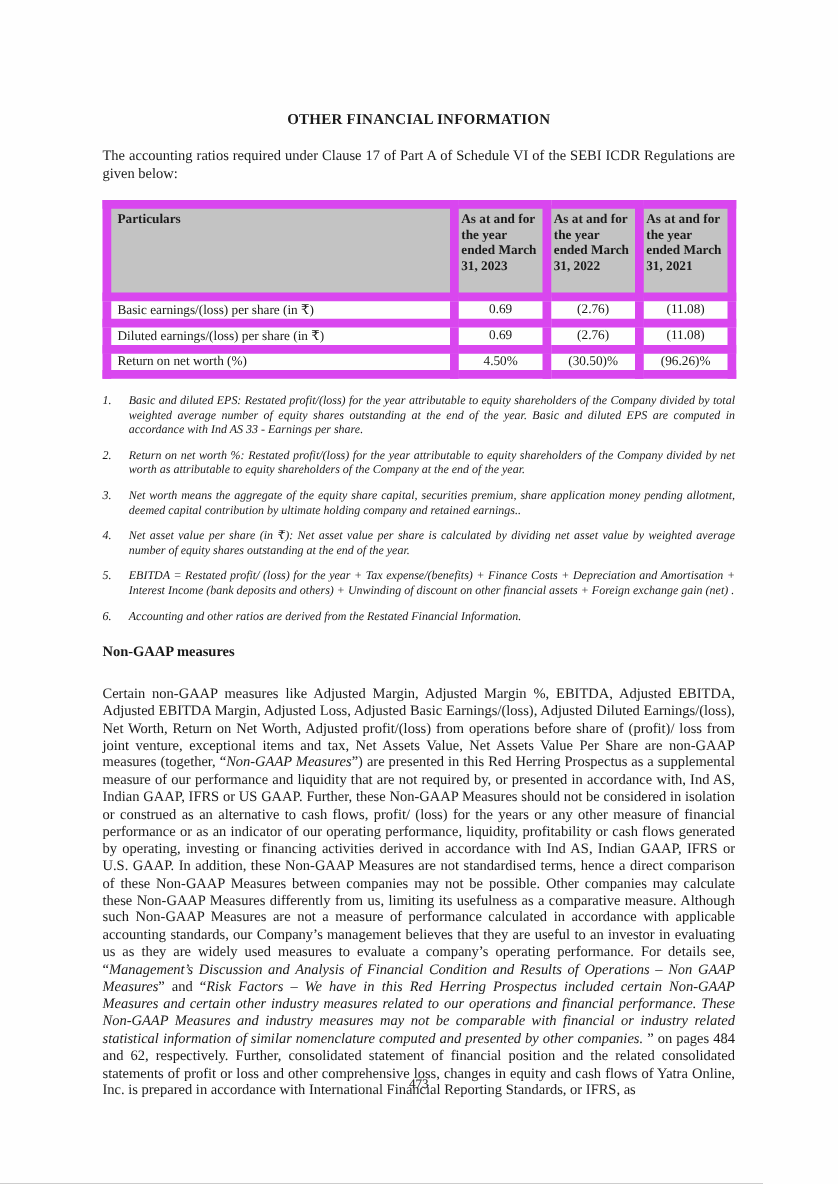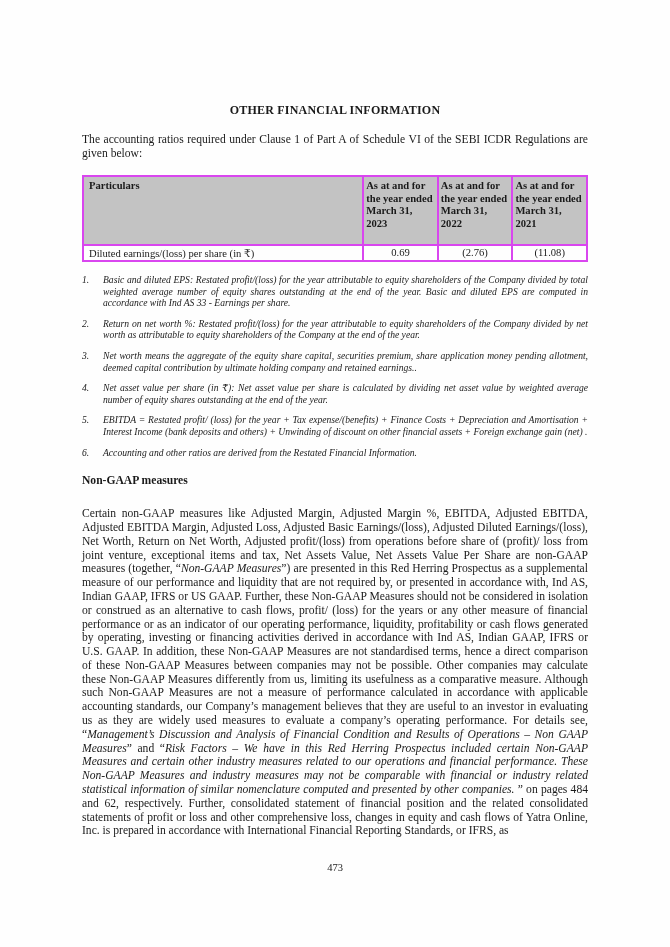--- a/index.html
+++ b/index.html
@@ -8,21 +8,21 @@
     width:670px;height:947px;
     margin:0 auto;
     background:#fefefe;
     color:#1a1a1a;
     font-family:"Liberation Serif","DejaVu Serif",serif;
     overflow:hidden;
     box-sizing:border-box;
   }
   .content{
     position:absolute;
-    left:82px;top:103px;
+    left:82px;top:88px;
     width:506px;
   }
   .doc-title{
     margin:0;
     font-size:12px;
     font-weight:bold;
     text-align:center;
     letter-spacing:.2px;
   }
   .intro{
@@ -32,21 +32,21 @@
     text-align:justify;
   }
   table.fin{
     margin-top:14px;
     width:506px;
     border-collapse:collapse;
     table-layout:fixed;
     font-size:10.6px;
   }
   table.fin th, table.fin td{
-    border:2px solid #d946ef;
+    border:7px solid #d946ef;
     padding:1px 4px;
     vertical-align:top;
   }
   table.fin th{
     background:#c3c3c3;
     font-weight:bold;
     text-align:left;
     padding:3px 2px 14px 2px;
     line-height:12.5px;
   }
@@ -98,43 +98,55 @@
   }
 </style>
 </head>
 <body>
 
 <div class="page">
   <div class="content">
 
     <h1 class="doc-title">OTHER FINANCIAL INFORMATION</h1>
 
-    <p class="intro">The accounting ratios required under Clause 1 of Part A of Schedule VI of the SEBI ICDR Regulations are given below:</p>
+    <p class="intro">The accounting ratios required under Clause 17 of Part A of Schedule VI of the SEBI ICDR Regulations are given below:</p>
 
     <table class="fin">
       <colgroup>
         <col class="col-part">
           <col class="col-yr">
           <col class="col-yr">
           <col class="col-yr">
       </colgroup>
       <thead>
         <tr>
           <th class="part">Particulars</th>
           <th>As at and for the year ended March 31, 2023</th>
           <th>As at and for the year ended March 31, 2022</th>
           <th>As at and for the year ended March 31, 2021</th>
         </tr>
       </thead>
       <tbody>
         <tr>
+          <td class="label">Basic earnings/(loss) per share (in ₹)</td>
+          <td class="val">0.69</td>
+          <td class="val">(2.76)</td>
+          <td class="val">(11.08)</td>
+        </tr>
+        <tr>
           <td class="label">Diluted earnings/(loss) per share (in ₹)</td>
           <td class="val">0.69</td>
           <td class="val">(2.76)</td>
           <td class="val">(11.08)</td>
+        </tr>
+        <tr>
+          <td class="label">Return on net worth (%)</td>
+          <td class="val">4.50%</td>
+          <td class="val">(30.50)%</td>
+          <td class="val">(96.26)%</td>
         </tr>
       </tbody>
     </table>
 
     <div class="notes">
 
       <div class="note-item">
         <span class="note-num">1.</span>
         <span class="note-text">Basic and diluted EPS: Restated profit/(loss) for the year attributable to equity shareholders of the Company divided by total weighted average number of equity shares outstanding at the end of the year. Basic and diluted EPS are computed in accordance with Ind AS 33 - Earnings per share.</span>
       </div>

